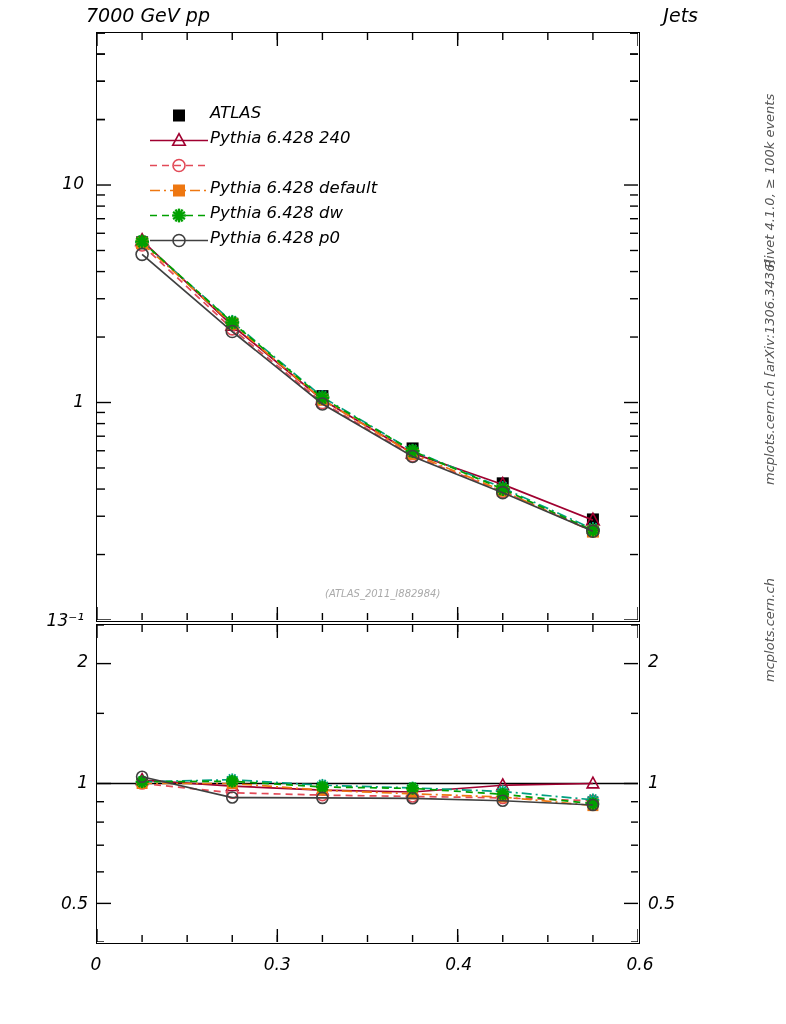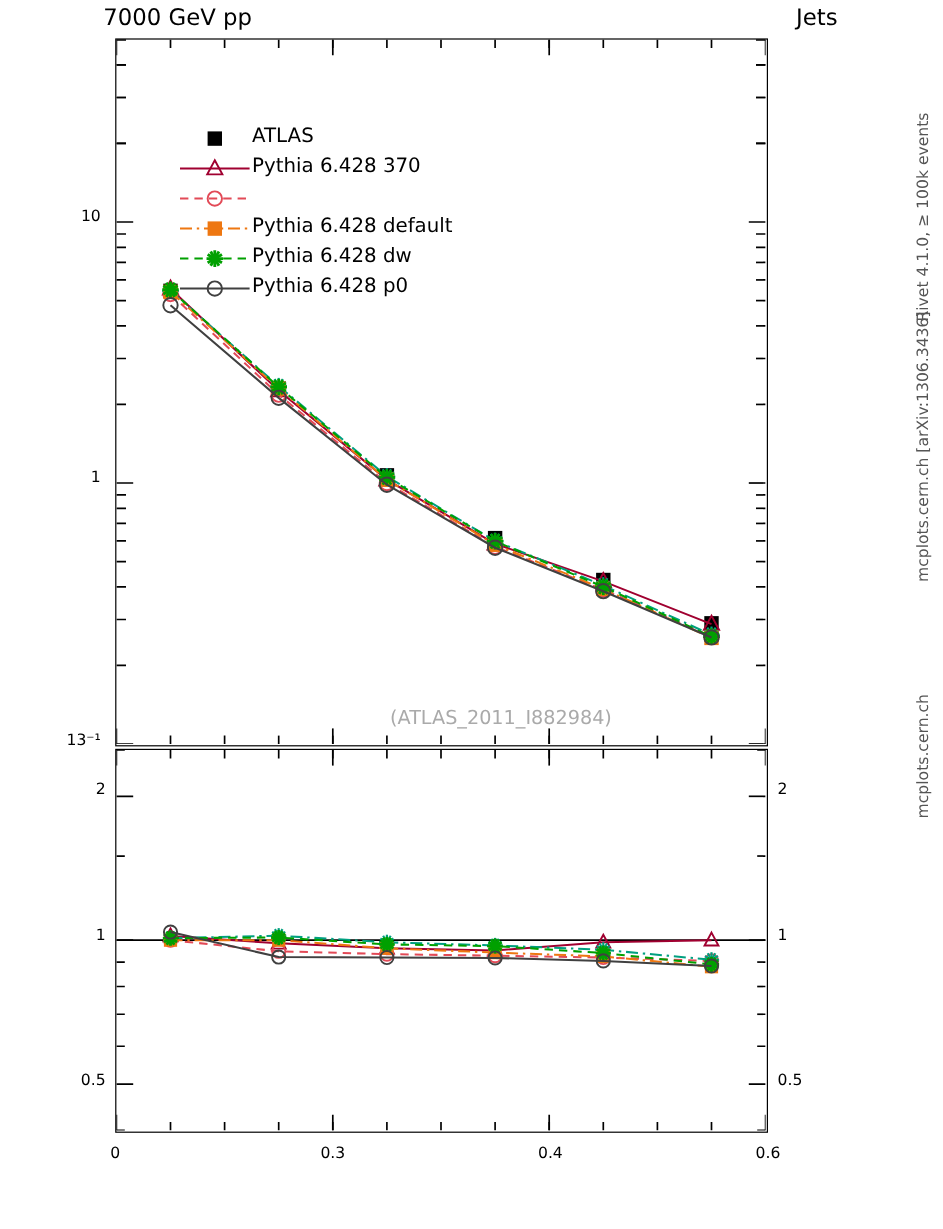--- a/index.html
+++ b/index.html
@@ -11,20 +11,21 @@
     width: 786px;
     height: 1024px;
     font-family: "DejaVu Sans", sans-serif;
     color: #000000;
     overflow: hidden;
   }
   #root {
     position: relative;
     width: 760px;
     height: 1024px;
+    font-style: italic;
   }
   .hdr {
     position: absolute;
     font-size: 19px;
     color: #000;
     white-space: nowrap;
   }
   #hdr-left { left: 86px; top: 4px; }
   #hdr-right { right: 62px; top: 4px; }
 
@@ -59,21 +60,21 @@
     width: 544px;
     height: 320px;
     border: 1.6px solid #000;
     box-sizing: border-box;
     background: #fff;
   }
   svg.plot { display: block; }
 
   .axlabel {
     position: absolute;
-    font-size: 13px;
+    font-size: 17px;
     color: #000;
     white-space: nowrap;
   }
   .ylab-main { text-align: right; width: 60px; }
   .ylab-ratio-l { text-align: right; width: 60px; }
   .ylab-ratio-r { text-align: left; width: 60px; }
   .xlab { text-align: center; width: 60px; }
 
   
   #legend {
@@ -90,21 +91,21 @@
   .leg-sym { width: 62px; height: 25px; flex: 0 0 62px; }
   .leg-txt {
     font-size: 16.5px;
     color: #000;
     white-space: nowrap;
   }
   #watermark {
     position: absolute;
     left: 325px;
     top: 588px;
-    font-size: 16px;
+    font-size: 10px;
     color: #aaaaaa;
     white-space: nowrap;
   }
 </style>
 </head>
 <body>
 
 <div id="root">
 
   <div class="hdr" id="hdr-left">7000 GeV pp</div>
@@ -536,21 +537,21 @@
         <div class="leg-sym"><svg width="62" height="25" viewBox="0 0 62 25">
             <rect x="25" y="6.5" width="12" height="12" fill="#000000"></rect>
           </svg></div>
         <div class="leg-txt">ATLAS</div>
       </div>
       <div class="leg-row">
         <div class="leg-sym"><svg width="62" height="25" viewBox="0 0 62 25">
             <line x1="2" y1="12.5" x2="60" y2="12.5" stroke="#a00030" stroke-width="1.7"></line>
             <polygon points="31,5.6000000000000005 37.3,17.3 24.7,17.3" fill="none" stroke="#a00030" stroke-width="1.6"></polygon>
           </svg></div>
-        <div class="leg-txt">Pythia 6.428 370</div>
+        <div class="leg-txt">Pythia 6.428 240</div>
       </div>
       <div class="leg-row">
         <div class="leg-sym"><svg width="62" height="25" viewBox="0 0 62 25">
             <line x1="2" y1="12.5" x2="60" y2="12.5" stroke="#e24a57" stroke-width="1.7" stroke-dasharray="7,5"></line>
             <circle cx="31" cy="12.5" r="6" fill="none" stroke="#e24a57" stroke-width="1.6"></circle>
           </svg></div>
       </div>
       <div class="leg-row">
         <div class="leg-sym"><svg width="62" height="25" viewBox="0 0 62 25">
             <line x1="2" y1="12.5" x2="60" y2="12.5" stroke="#ee7711" stroke-width="1.7" stroke-dasharray="10,4,2,4"></line>

